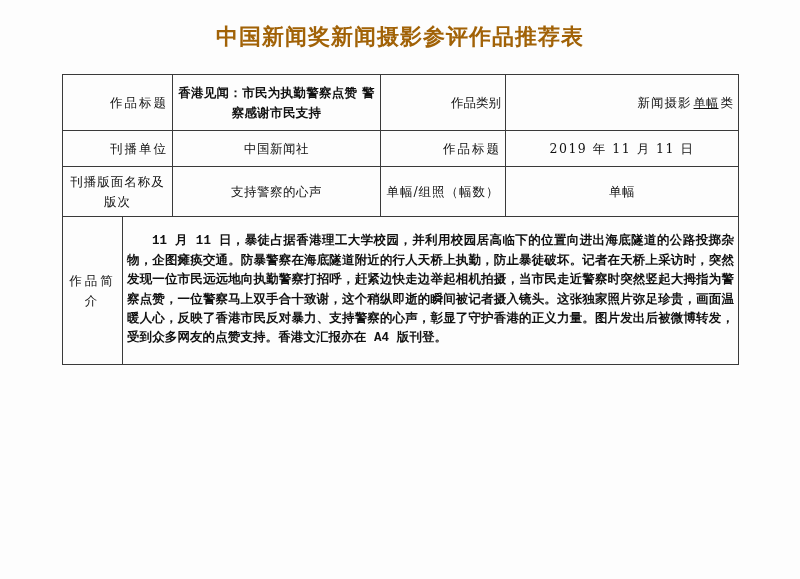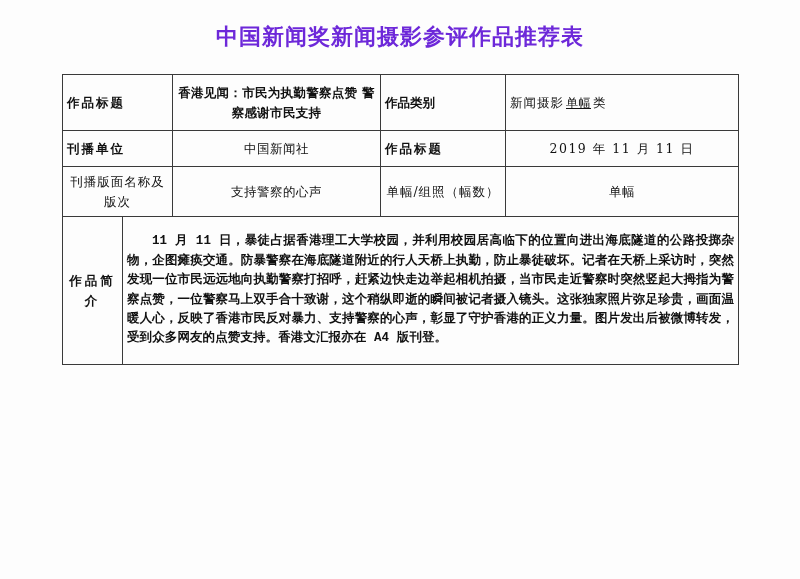--- a/index.html
+++ b/index.html
@@ -23,46 +23,45 @@
   .doc-title {
     position: absolute;
     left: 0;
     top: 22px;
     width: 800px;
     text-align: center;
     font-size: 22px;
     font-weight: bold;
     letter-spacing: 1px;
     font-family: "DejaVu Serif", "Liberation Serif", serif;
-    color: #6d28d9;
+    color: #a16207;
   }
   table.form {
     position: absolute;
     left: 62px;
     top: 74px;
     width: 676px;
     border-collapse: collapse;
     table-layout: fixed;
   }
   table.form td {
     border: 1px solid #3a3a3a;
     padding: 3px 4px;
     vertical-align: middle;
     font-size: 12.5px;
     line-height: 1.55;
     color: #111111;
   }
   
   .lbl {
-    text-align: left;
+    text-align: right;
     font-size: 16px;
     letter-spacing: 2px;
     line-height: 1.35;
     font-family: "DejaVu Serif", "Liberation Serif", serif;
-    font-weight: bold;
   }
   .lbl-sm {
     text-align: center;
     font-size: 15px;
     letter-spacing: 1px;
     line-height: 1.45;
   }
   .val-c {
     text-align: center;
     font-size: 12.5px;
@@ -70,21 +69,21 @@
   }
   .val-title {
     text-align: center;
     font-size: 13px;
     font-weight: bold;
     line-height: 1.9;
     letter-spacing: 0.3px;
     padding-left: 6px;
   }
   .val-cat {
-    text-align: left;
+    text-align: right;
     font-size: 16px;
     letter-spacing: 1px;
     white-space: nowrap;
   }
   .val-cat .sub {
     font-size: 12px;
     text-decoration: underline;
     letter-spacing: 0.5px;
     padding: 0 2px;
   }
@@ -93,21 +92,20 @@
     font-size: 15px;
     letter-spacing: 1.5px;
   }
   
   .lbl-tall {
     text-align: center;
     font-size: 16px;
     letter-spacing: 3px;
     line-height: 1.75;
     font-family: "DejaVu Serif", "Liberation Serif", serif;
-    font-weight: bold;
   }
   .body-text {
     text-align: justify;
     text-justify: inter-ideograph;
     font-size: 12.4px;
     font-weight: bold;
     line-height: 2.12;
     letter-spacing: 0.1px;
     text-indent: 2em;
     padding: 4px 7px 4px 7px;

